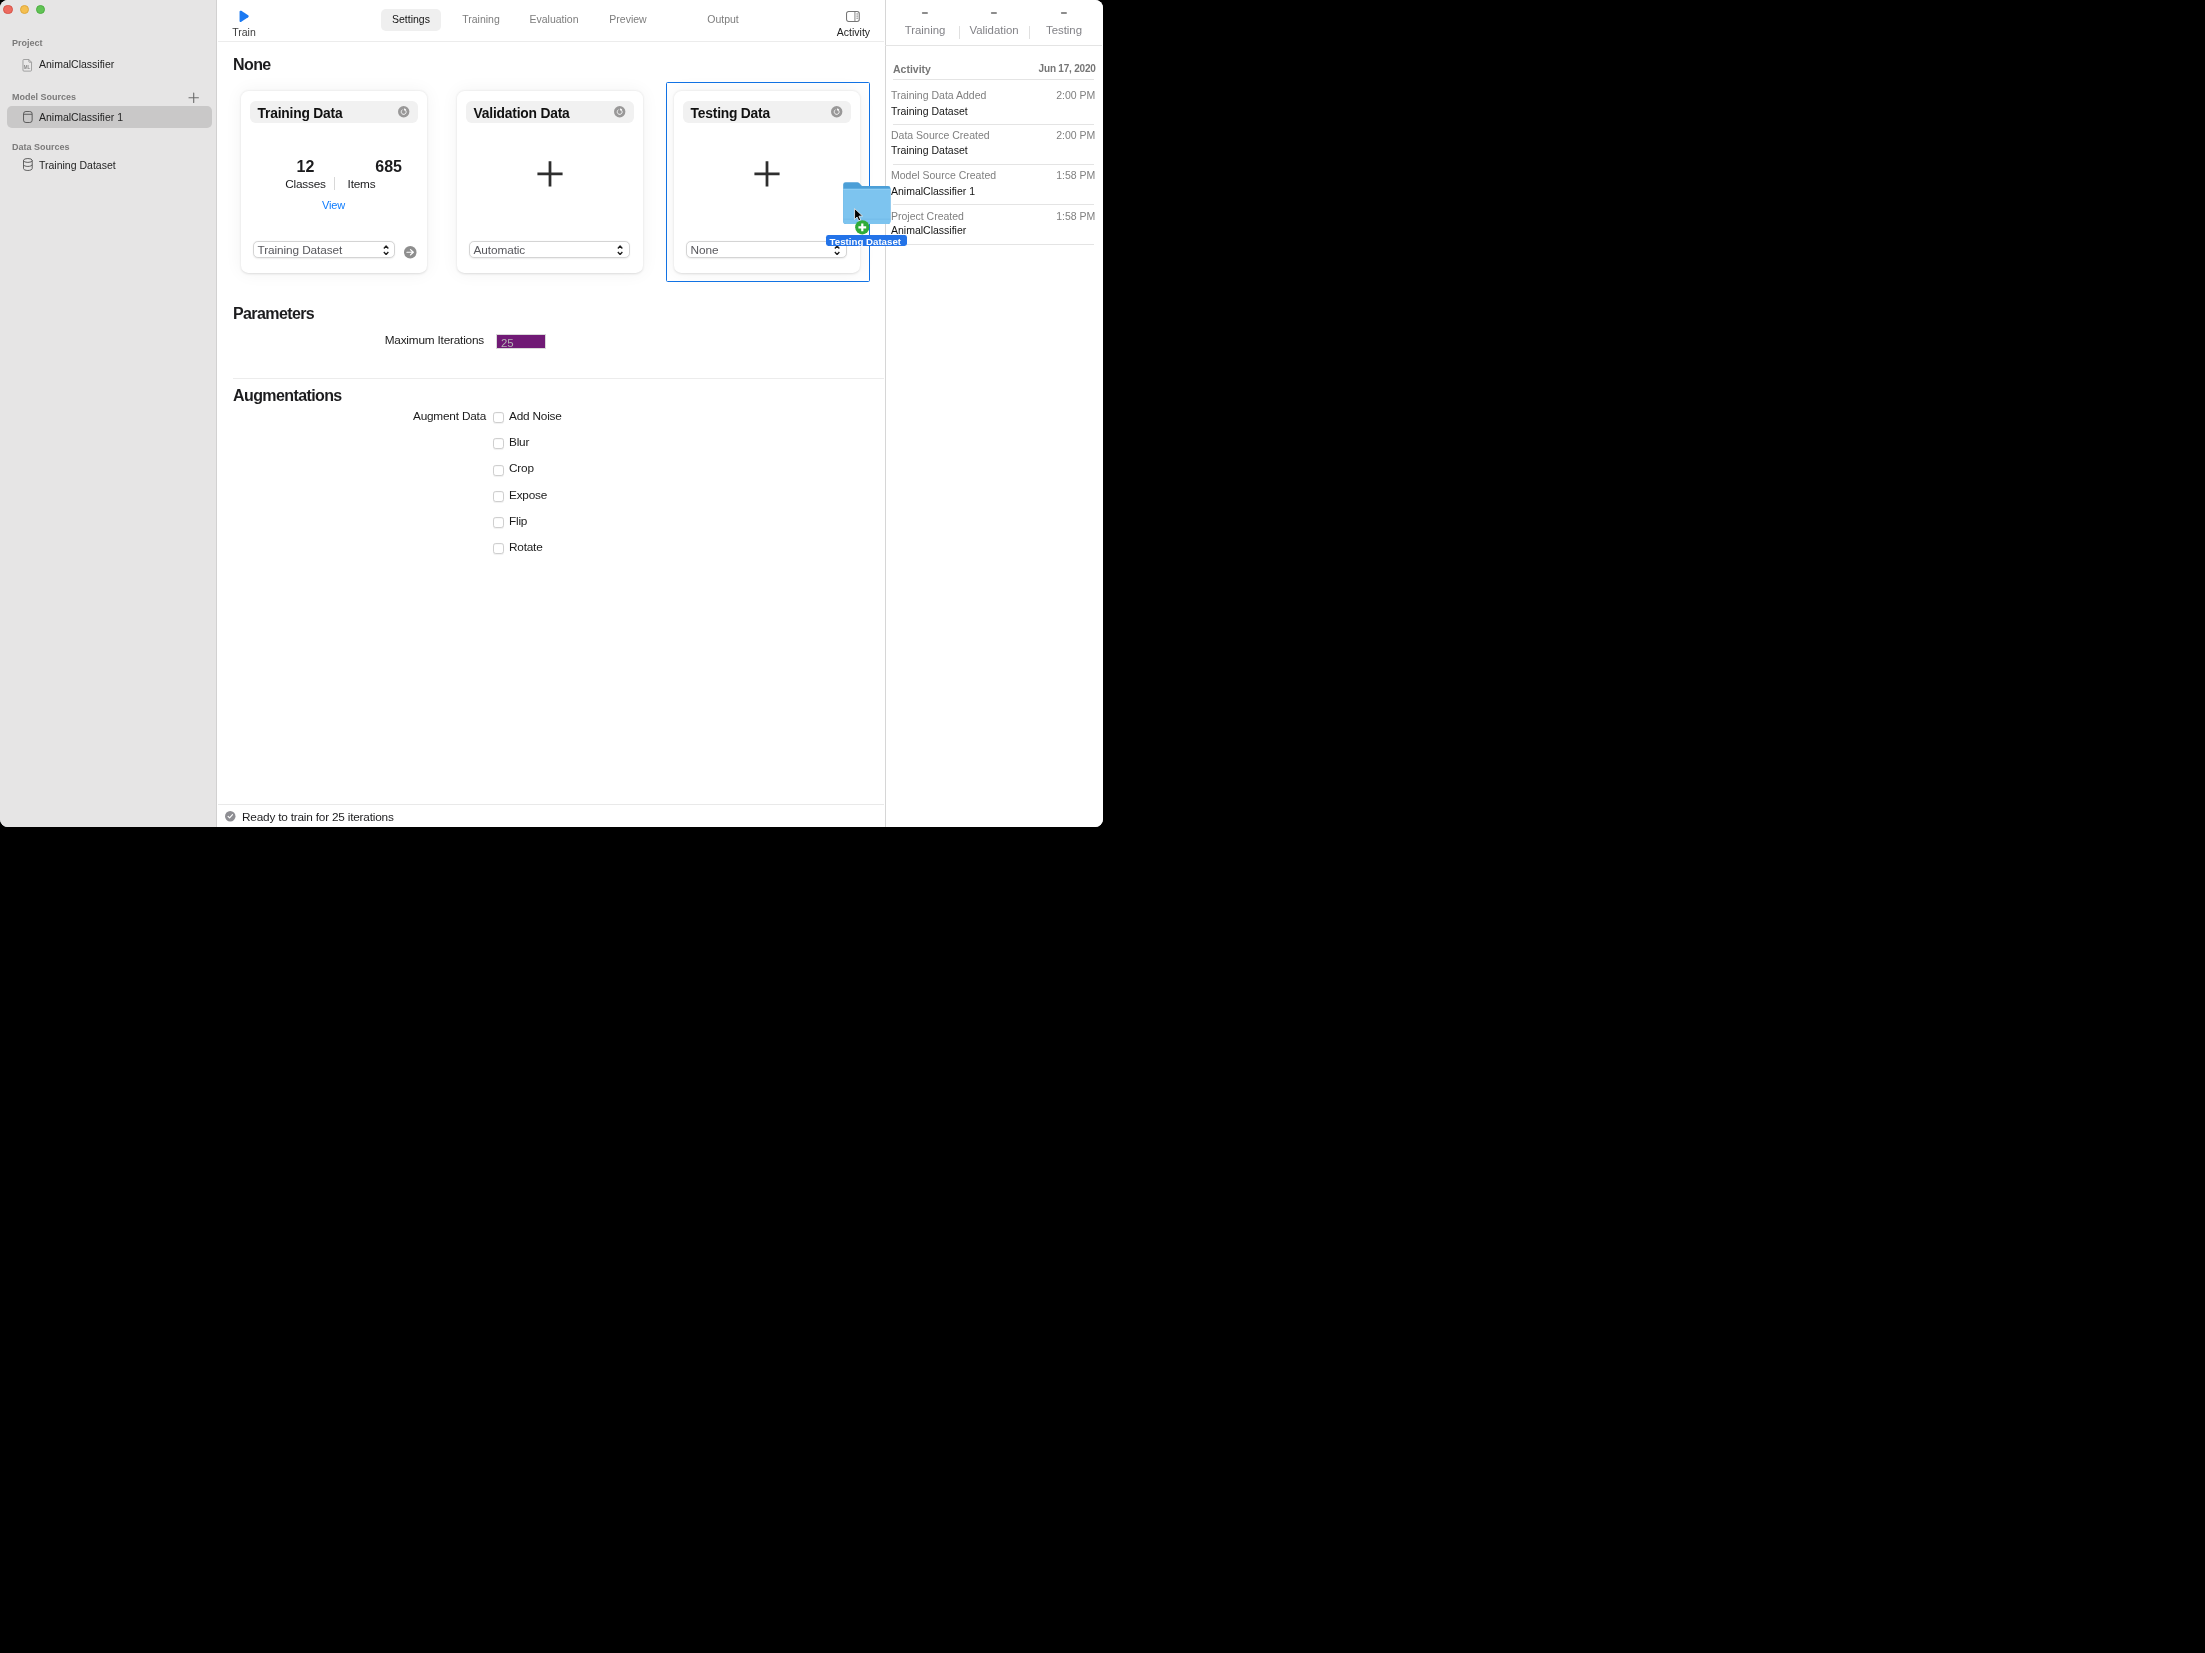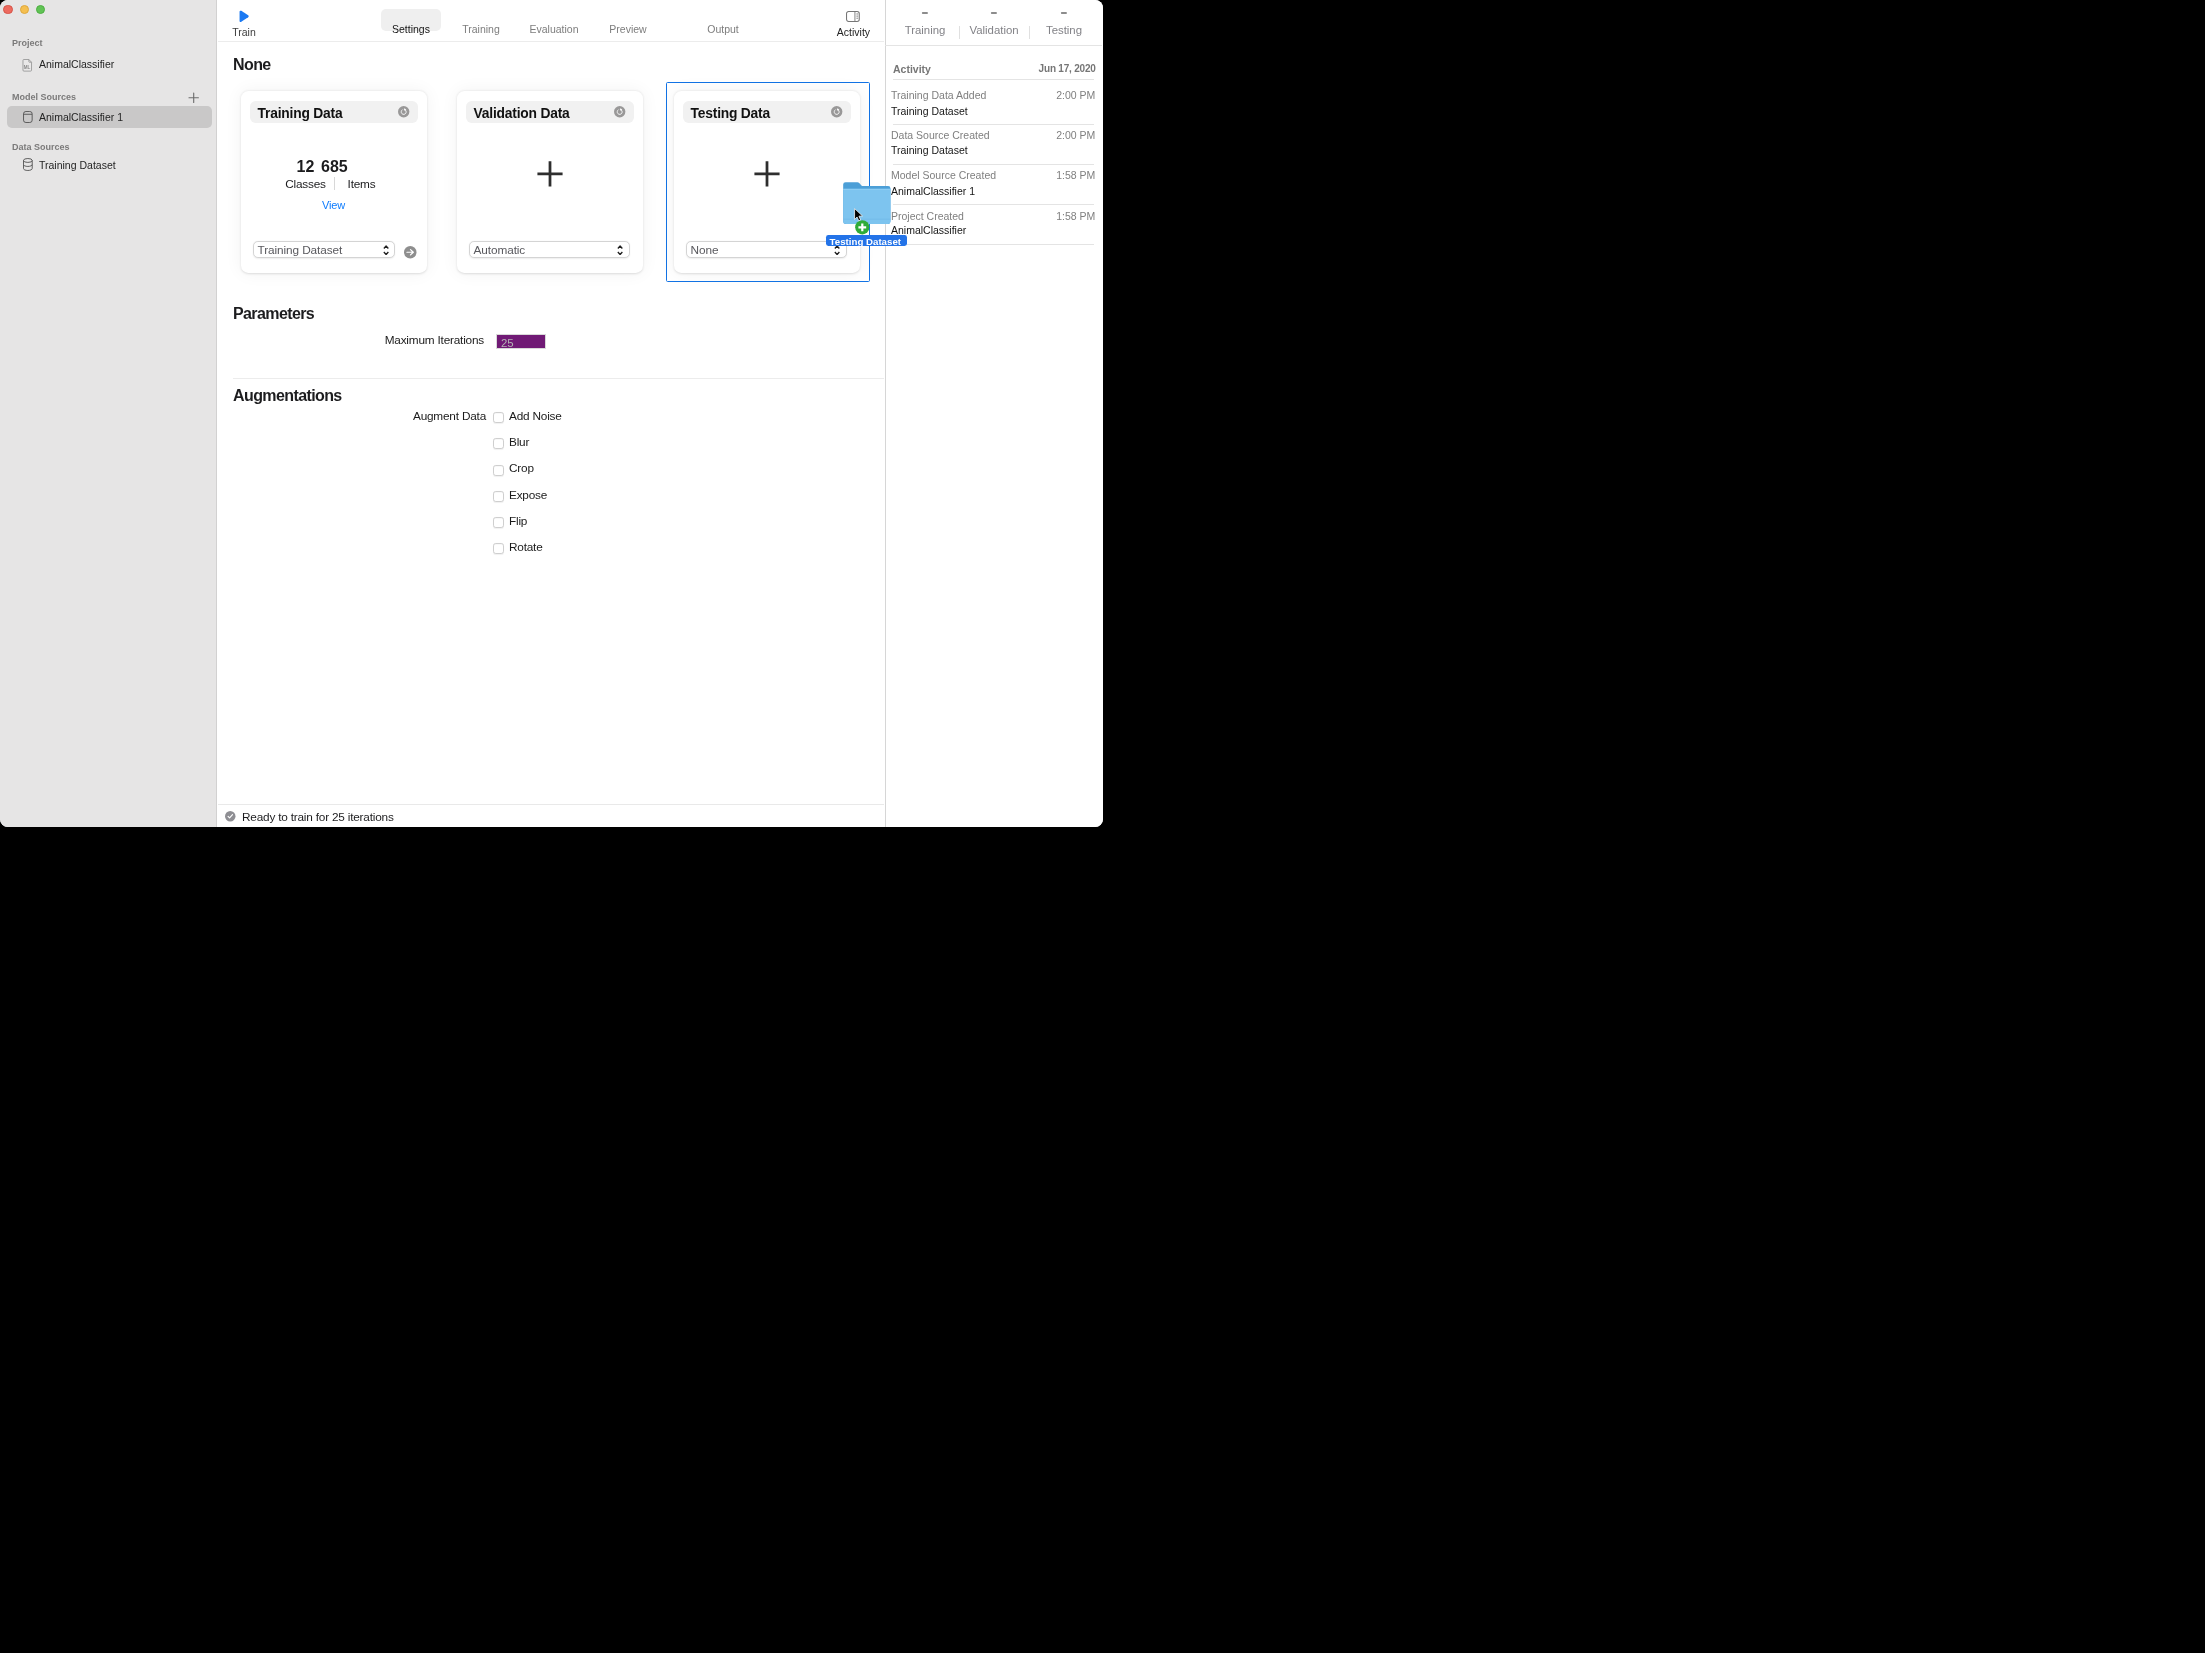--- a/index.html
+++ b/index.html
@@ -8,21 +8,21 @@
   .window { position:absolute; left:0; top:0; width:1103px; height:827px; border-radius:8px; overflow:hidden; background:#fff; }
   
   .sidebar { position:absolute; left:0; top:0; width:217px; height:827px; background:#e6e5e5; border-right:0.8px solid #d2d1d1;text-align:center; }
   .light { position:absolute; width:9.4px; height:9.4px; border-radius:50%; top:4.9px; }
   .sech { position:absolute; font-size:9px; font-weight:bold; color:#7b7a7a; line-height:1; }
   .srow { position:absolute; font-size:10.5px; color:#242424; line-height:1; }
   .selrow { position:absolute; left:6.7px; top:106px; width:205px; height:22px; border-radius:4.9px; background:#c9c8c8; }
   
   .toolbar { position:absolute; left:218px; top:0; width:666px; height:42px; background:#fff; border-bottom:0.8px solid #ececec; }
   .tblab { position:absolute; font-size:10.5px; line-height:1; color:#3c3c3c; }
-  .tab { position:absolute; top:24px; font-size:10.5px; line-height:1; color:#7d7d7d; transform:translateX(-50%);text-align:center; }
+  .tab { position:absolute; top:14px; font-size:10.5px; line-height:1; color:#7d7d7d; transform:translateX(-50%);text-align:center; }
   .settings-pill { position:absolute; left:381px; top:9px; width:60px; height:22px; background:#efefef; border-radius:4.9px; }
   
   .main { position:absolute; left:218px; top:43px; width:666px; height:784px; background:#fff; }
   h1.sect { position:absolute; font-size:16px; font-weight:bold; color:#1d1d1f; line-height:1; letter-spacing:-0.6px; }
   .card { position:absolute; top:91px; width:186px; height:182px; background:#fff; border-radius:7.3px;
           box-shadow:0 0.8px 2.4px rgba(0,0,0,.12), 0 0 18px rgba(0,0,0,.055); }
   .pill { position:absolute; left:9.3px; top:10px; right:9.3px; height:22px; background:#f1f1f1; border-radius:5.7px; }
   .pill .ttl { position:absolute; left:7.3px; top:5.6px; font-size:13.8px; letter-spacing:-0.2px; font-weight:bold; color:#111; line-height:1; }
   .refresh { position:absolute; right:8.2px; top:5.4px; width:11.4px; height:11.4px; }
   .dropdown { position:absolute; top:150px; height:16.7px; background:#fff; border:0.8px solid #d4d4d4; border-radius:4.9px;
@@ -114,21 +114,21 @@
   <div class="card" style="left:241px;">
     <div class="pill">
       <div class="ttl">Training Data</div>
       <svg class="refresh" viewBox="0 0 14 14">
         <circle cx="7" cy="7" r="7" fill="#999898"></circle>
         <path d="M8.06 4.29 A 3.1 3.1 0 1 1 5.22 4.66" fill="none" stroke="#fff" stroke-width="1.05" stroke-linecap="round"></path>
         <path d="M7.6 2.7 L10.25 4.35 L7.7 5.75 z" fill="#fff"></path>
       </svg>
     </div>
     <div style="position:absolute; left:24px; top:68px; width:81px; text-align:center; font-size:16px; font-weight:bold; color:#1c1c1e; line-height:1;">12</div>
-    <div style="position:absolute; left:80px; top:68px; width:81px; text-align:left; font-size:16px; font-weight:bold; color:#1c1c1e; line-height:1;">685</div>
+    <div style="position:absolute; left:80px; top:68px; width:81px; text-align:right; font-size:16px; font-weight:bold; color:#1c1c1e; line-height:1;">685</div>
     <div style="position:absolute; left:24px; top:88px; width:81px; text-align:center; font-size:11.8px; letter-spacing:-0.2px; color:#1c1c1e; line-height:1;">Classes</div>
     <div style="position:absolute; left:80px; top:88px; width:81px; text-align:center; font-size:11.8px; letter-spacing:-0.2px; color:#1c1c1e; line-height:1;">Items</div>
     <div style="position:absolute; left:93px; top:86px; width:0.8px; height:13.4px; background:#d8d8d8;"></div>
     <div style="position:absolute; left:52px; top:109px; width:81px; text-align:center; font-size:11px; letter-spacing:-0.2px; color:#0d7bfd; line-height:1;">View</div>
     <div class="dropdown" style="left:11.7px; width:142px;">
       <div class="dtext">Training Dataset</div>
       <svg style="position:absolute; right:4.7px; top:2.9px;" width="6.2" height="10.5" viewBox="0 0 7.6 13">
         <path d="M1 4.4 L3.8 1.3 L6.6 4.4" fill="none" stroke="#1f1f1f" stroke-width="1.6" stroke-linejoin="round"></path>
         <path d="M1 8.6 L3.8 11.7 L6.6 8.6" fill="none" stroke="#1f1f1f" stroke-width="1.6" stroke-linejoin="round"></path>
       </svg>

